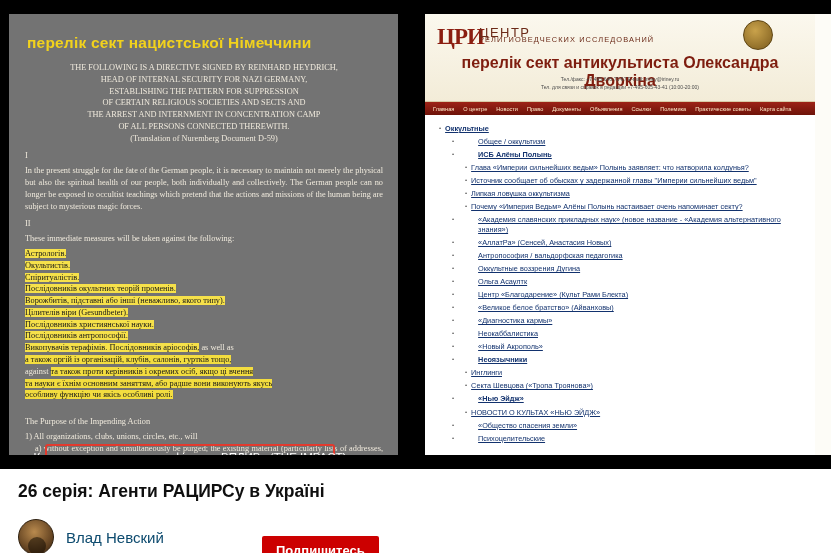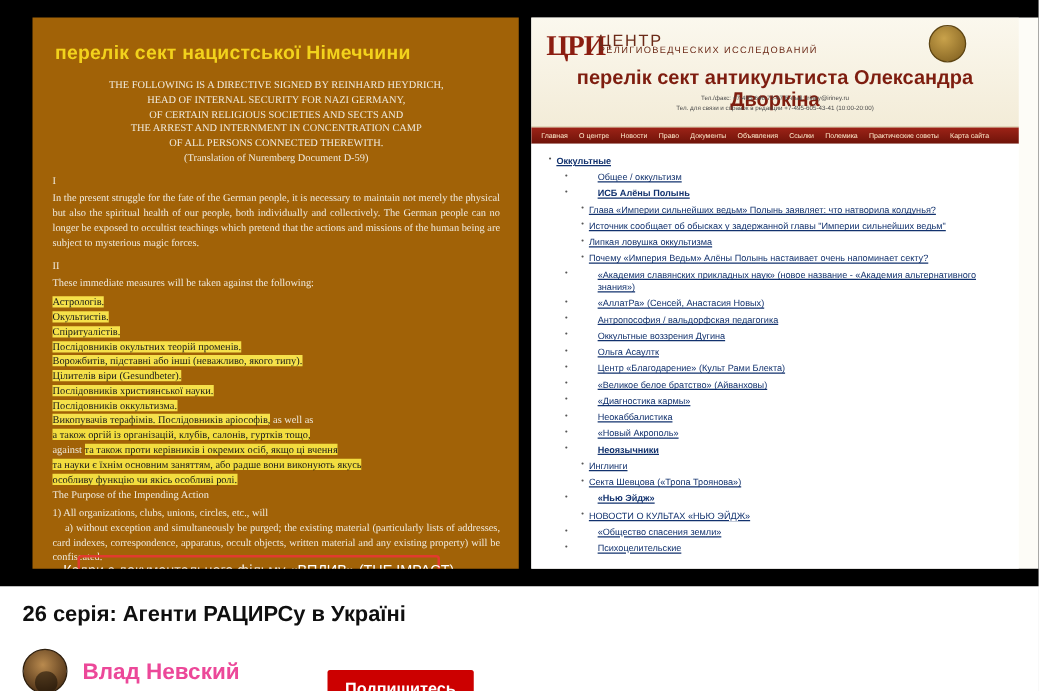--- a/index.html
+++ b/index.html
@@ -14,22 +14,22 @@
 
   
   .video {
     position: absolute; left: 0; top: 0; width: 831px; height: 469px;
     background: #000; overflow: hidden;
   }
   .video-inner { position:absolute; inset:0; }
 
   
   .doc-left {
-    position: absolute; left: 26px; top: 14px; width: 389px; height: 441px;
-    background: #a16207;
+    position: absolute; left: 9px; top: 14px; width: 389px; height: 441px;
+    background: #737373;
     overflow: hidden;
     padding-left: 38px;
   }
   .doc-left-head {
     position:absolute; left:18px; top:20px; width:352px;
     color:#f2d21c; font-weight:bold; font-size:15.5px;
     letter-spacing:0.2px;
   }
   .doc-left-body {
     position:absolute; left:16px; top:48px; width:358px;
@@ -114,78 +114,79 @@
   .avatar {
     width:36px; height:36px; border-radius:50%;
     background:radial-gradient(circle at 45% 35%, #b98a4e, #5b3c1d 70%, #3a2611);
     border:1px solid #2e1f0e;
     position:relative; overflow:hidden; flex:0 0 auto;
   }
   .avatar:after {
     content:""; position:absolute; left:9px; top:17px; width:18px; height:18px;
     border-radius:50%; background:rgba(20,12,4,.55);
   }
-  .channel-name { font-size:18px; color:#ec4899;font-weight:bold; }
+  .channel-name { font-size:15px; color:#0c4a6e; }
   .subscribe-btn {
     position:absolute; left:262px; top:536px;
     background:#cc0000; color:#fff; font-size:13px; font-weight:bold;
     padding:7px 14px; border:none; border-radius:2px; white-space:nowrap;
   }
 </style>
 </head>
 <body>
 
 <div class="page">
 
   <div class="video">
     <div class="video-inner">
 
       <div class="doc-left">
         <div class="doc-left-head">перелік сект нацистської Німеччини</div>
         <div class="doc-left-body">
           <div class="center blk">
             <div>THE FOLLOWING IS A DIRECTIVE SIGNED BY REINHARD HEYDRICH,</div>
             <div>HEAD OF INTERNAL SECURITY FOR NAZI GERMANY,</div>
+            <div>ESTABLISHING THE PATTERN FOR SUPPRESSION</div>
             <div>OF CERTAIN RELIGIOUS SOCIETIES AND SECTS AND</div>
             <div>THE ARREST AND INTERNMENT IN CONCENTRATION CAMP</div>
             <div>OF ALL PERSONS CONNECTED THEREWITH.</div>
             <div>(Translation of Nuremberg Document D-59)</div>
           </div>
 
           <div class="sec">I</div>
           <div class="just blk">In the present struggle for the fate of the German people, it is necessary to maintain not merely the physical but also the spiritual health of our people, both individually and collectively. The German people can no longer be exposed to occultist teachings which pretend that the actions and missions of the human being are subject to mysterious magic forces.</div>
 
           <div class="sec">II</div>
           <div>These immediate measures will be taken against the following:</div>
 
           <div style="margin-top:3px;">
             <div><span class="hl">Астрологів.</span></div>
             <div><span class="hl">Окультистів.</span></div>
             <div><span class="hl">Спіритуалістів.</span></div>
             <div><span class="hl">Послідовників окультних теорій променів.</span></div>
             <div><span class="hl">Ворожбитів, підставні або інші (неважливо, якого типу).</span></div>
             <div><span class="hl">Цілителів віри (Gesundbeter).</span></div>
             <div><span class="hl">Послідовників християнської науки.</span></div>
-            <div><span class="hl">Послідовників оккультизма.</span></div>
+            <div><span class="hl">Послідовників антропософії.</span></div>
             <div>
               <span class="hl">Викопувачів терафімів. Послідовників аріософів,</span>
               <span>as well as</span>
             </div>
             <div>
               <span class="hl2">а також оргій із організацій, клубів, салонів, гуртків тощо,</span>
             </div>
             <div>
               <span>against</span>
               <span class="hl2">та також проти керівників і окремих осіб, якщо ці вчення</span>
             </div>
             <div><span class="hl2">та науки є їхнім основним заняттям, або радше вони виконують якусь</span></div>
             <div><span class="hl2">особливу функцію чи якісь особливі ролі.</span></div>
           </div>
 
-          <div class="sec" style="margin-top:1px;">The Purpose of the Impending Action</div>
+          <div class="sec" style="margin-top:15px;">The Purpose of the Impending Action</div>
           <div>1) All organizations, clubs, unions, circles, etc., will</div>
           <div class="just indent">a) without exception and simultaneously be purged; the existing material (particularly lists of addresses, card indexes, correspondence, apparatus, occult objects, written material and any existing property) will be confiscated.</div>
 
         </div>
 
         <div class="caption-box">
           <span class="caption-text">Кадри з документального фільму «ВПЛИВ» (THE IMPACT)</span>
         </div>
       </div>
 

